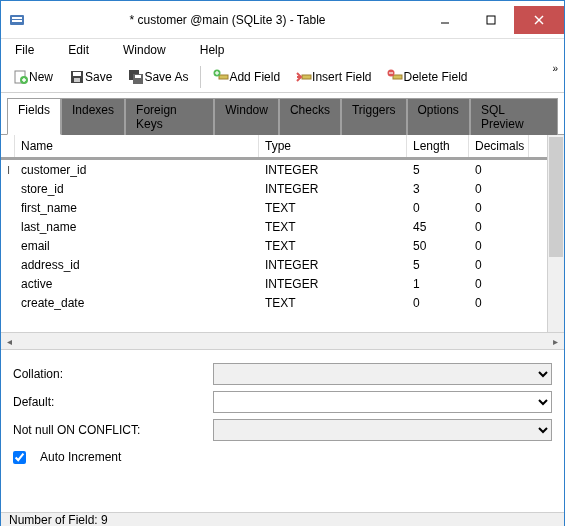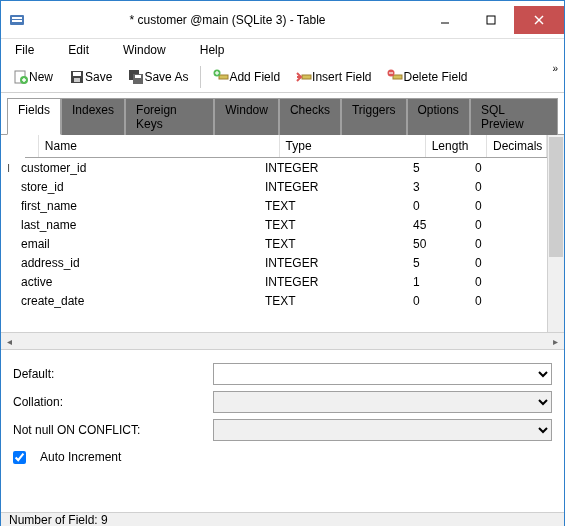--- a/index.html
+++ b/index.html
@@ -17,21 +17,21 @@
 .toolbar { height: 32px; display: flex; align-items: center; padding: 2px 6px; gap: 4px; border-bottom: 1px solid #d0d0d0; position: relative; }
 .toolbar .tbtn { display: flex; align-items: center; padding: 3px 6px; cursor: default; }
 .toolbar .sep { width: 1px; height: 22px; background: #ccc; margin: 0 2px; }
 .toolbar .chevron { position: absolute; right: 6px; top: 2px; font-size: 10px; }
 .icon16 { width: 16px; height: 16px; display: inline-flex; align-items: center; justify-content: center; }
 .tabs { display: flex; padding: 4px 6px 0 6px; gap: 0; border-bottom: 1px solid #a0a0a0; }
 .tab { padding: 4px 10px; border: 1px solid #a0a0a0; border-bottom: none; background: #737373; position: relative; top: 1px; font-size: 12px; cursor: default; }
 .tab.active { background: #fff; border-bottom: 1px solid #fff; }
 .grid-wrap { height: 198px; display: flex; border-bottom: 1px solid #d0d0d0; }
 .grid { flex: 1; overflow: hidden; }
-.grid-header { display: flex; background: #fff; border-bottom: 1px solid #a3a3a3; margin-left: 24px; }
+.grid-header { display: flex; background: #fff; border-bottom: 3px solid #a3a3a3; }
 .grid-header .gh { padding: 4px 6px; border-right: 1px solid #e0e0e0; font-weight: normal; color: #000; }
 .grid-body { }
 .grid-row { display: flex; height: 19px; align-items: center; }
 .grid-row .gc { padding: 1px 6px; white-space: nowrap; overflow: hidden; }
 .col-handle { width: 14px; text-align: center; color: #555; font-size: 11px; }
 .col-name { width: 244px; }
 .col-type { width: 148px; }
 .col-length { width: 62px; }
 .col-decimals { width: 60px; }
 .vscroll { width: 17px; background: #f0f0f0; border-left: 1px solid #d0d0d0; position: relative; }
@@ -244,26 +244,26 @@
 <div class="hscroll">
   <div class="arrow">◂</div>
   <div class="track">
       <div class="thumbh"></div>
     </div>
   <div class="arrow">▸</div>
 </div>
 
 <div class="form-area">
   <div class="form-row">
+    <div class="lbl">Collation:</div>
+    <div class="ctrl"><select class="disabled"><option></option></select></div>
+  </div>
+  <div class="form-row">
     <div class="lbl">Default:</div>
     <div class="ctrl"><select><option></option></select></div>
-  </div>
-  <div class="form-row">
-    <div class="lbl">Collation:</div>
-    <div class="ctrl"><select class="disabled"><option></option></select></div>
   </div>
   <div class="form-row">
     <div class="lbl">Not null ON CONFLICT:</div>
     <div class="ctrl"><select class="disabled"><option></option></select></div>
   </div>
   <div class="chk-row">
     <input type="checkbox" id="ai" checked="" style="">
     <label for="ai">Auto Increment</label>
   </div>
 </div>

